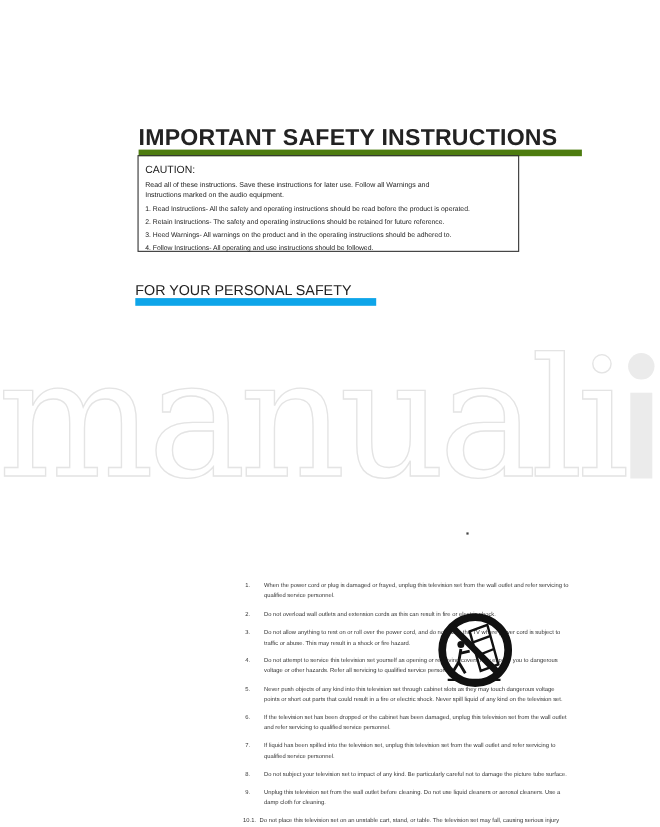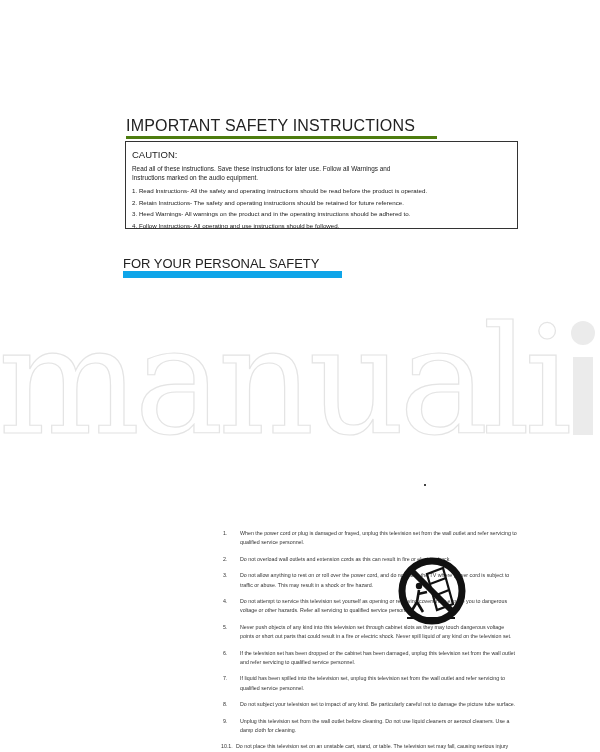--- a/index.html
+++ b/index.html
@@ -1,20 +1,20 @@
 <!DOCTYPE html>
 <html><head>
 <meta charset="utf-8">
 <style>
   html, body { margin:0; padding:0; background:#ffffff; }
   body { width:600px; height:752px; position:relative; overflow:hidden;
          font-family:"Liberation Sans", sans-serif; color:#222; }
-  .title { position:absolute; left:126px; top:116px; font-size:16px; letter-spacing:0.2px;
-           text-decoration:none; border-bottom:3px solid #4d7c0f; padding-right:22px; line-height:20px; margin:0; font-weight:normal; }
-  .caution-box { position:absolute; left:125px; top:141px; width:393px; height:88px; border:1.5px solid #333; box-sizing:border-box; padding:5px 6px; }
+  .title { position:absolute; left:126px; top:116px; font-size:21px; letter-spacing:0.2px;
+           text-decoration:none; border-bottom:6px solid #4d7c0f; padding-right:22px; line-height:20px; margin:0; font-weight:bold; }
+  .caution-box { position:absolute; left:125px; top:141px; width:347px; height:88px; border:1.5px solid #333; box-sizing:border-box; padding:5px 6px; }
   .caution-head { font-size:9.5px; margin:2px 0 4px 0; }
   .caution-intro { font-size:6.4px; line-height:9px; margin-bottom:3px; }
   .caution-item { font-size:6.2px; line-height:11.5px; white-space:nowrap; }
   .subtitle { position:absolute; left:123px; top:257px; font-size:13px; border-bottom:7px solid #0ea5e9; padding-right:22px; line-height:14px; margin:0; font-weight:normal; }
   .watermark { position:absolute; left:0; top:300px; width:600px; height:150px; }
   .dot-mark { position:absolute; left:424px; top:484px; width:1.5px; height:2px; background:#444; }
   .list { position:absolute; left:223px; top:529px; width:380px; }
   .li { position:relative; font-size:5.3px; line-height:9.3px; color:#333; margin-bottom:7.2px; }
   .li .num { position:absolute; left:0; top:0; }
   .li .txt { display:block; padding-left:17px; }

